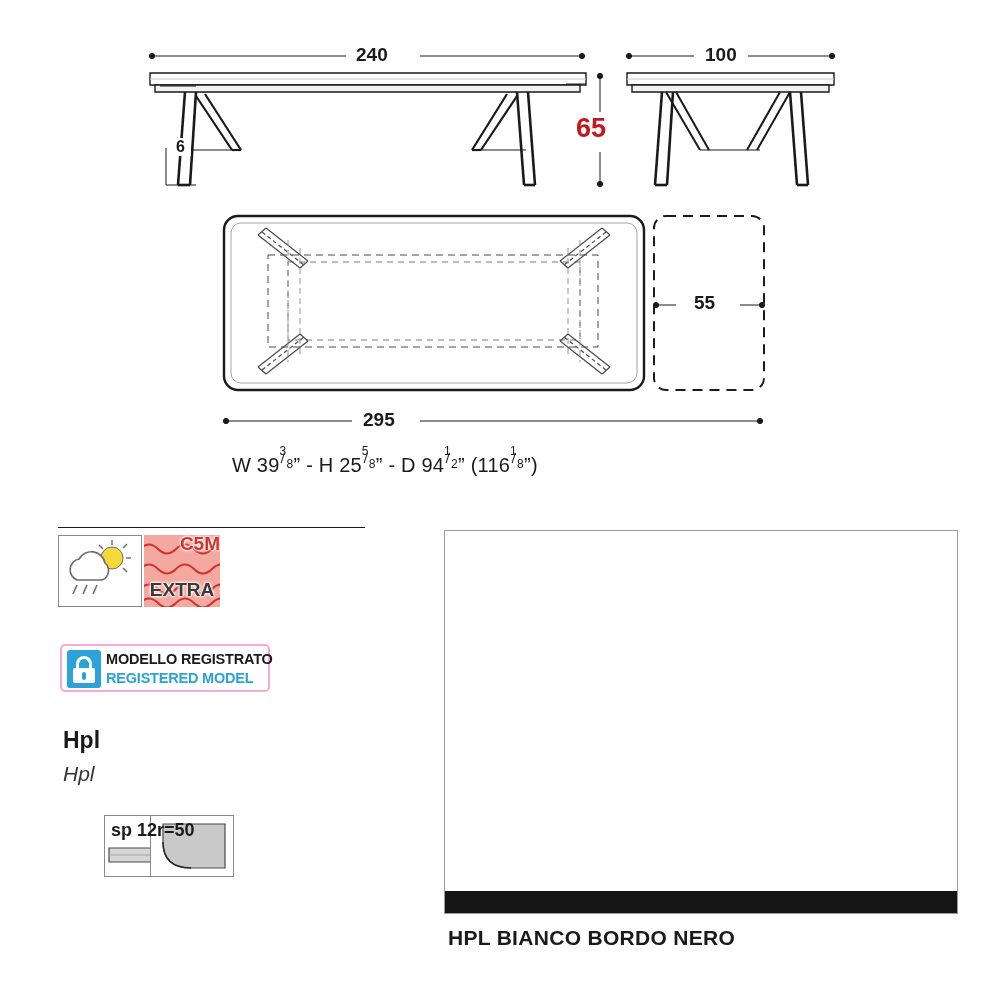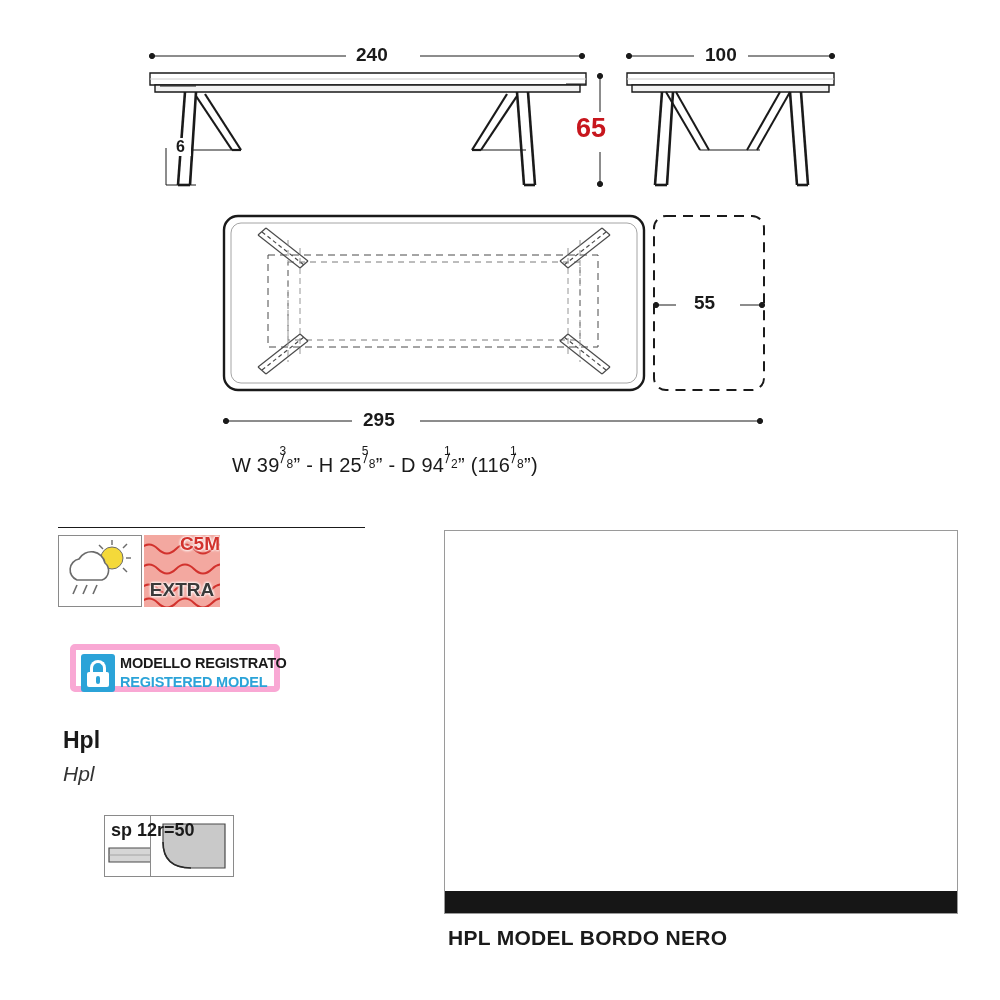--- a/index.html
+++ b/index.html
@@ -109,25 +109,25 @@
     position: absolute;
     left: 86px;
     top: 8px;
     width: 76px;
     height: 72px;
     box-sizing: border-box;
   }
 
   .badge-model {
     position: absolute;
-    left: 12px;
+    left: 2px;
     top: 117px;
     width: 210px;
     height: 48px;
-    border: 6px solid #f9a8d4;
+    border: 2px solid #f9a8d4;
     border-radius: 5px;
     background: #fff;
     box-sizing: border-box;
   }
   .lock-box {
     position: absolute;
     left: 5px;
     top: 4px;
     width: 34px;
     height: 38px;
@@ -486,16 +486,16 @@
         <path d="M12,8 L74,8 L74,52 L40,52 Q12,52 12,26 Z" fill="#c9c9c9" stroke="#4a4a4a" stroke-width="1.2"></path>
         <path d="M12,26 Q12,52 40,52" fill="none" stroke="#2a2a2a" stroke-width="1.6"></path>
       </svg>
     </div>
   </div>
 
   <div class="swatch-wrap">
     <div class="swatch">
       <div class="swatch-edge"></div>
     </div>
-    <div class="swatch-caption">HPL MODEL BORDO NERO</div>
+    <div class="swatch-caption">HPL BIANCO BORDO NERO</div>
   </div>
 
 </div>
 
 </body></html>

